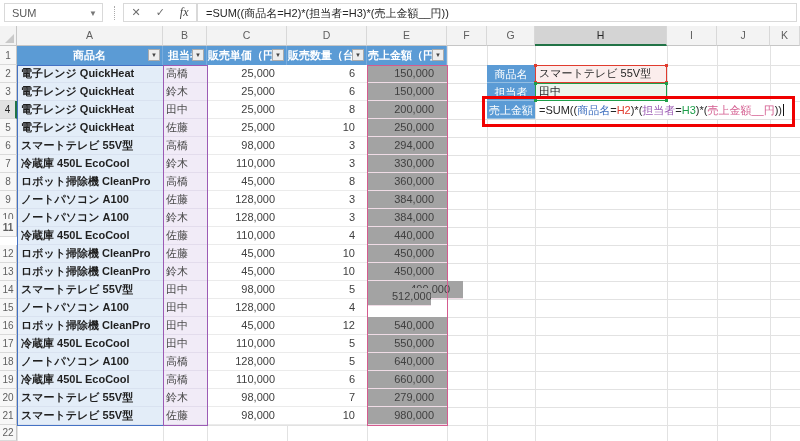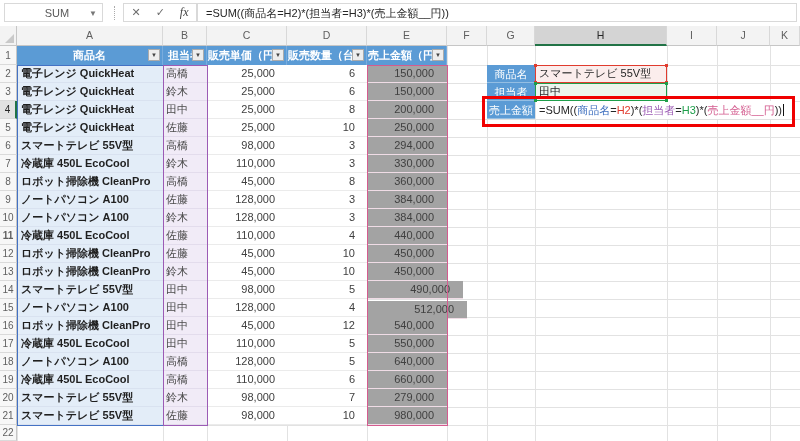--- a/index.html
+++ b/index.html
@@ -1,21 +1,21 @@
 <!DOCTYPE html>
 <html><head>
 <meta charset="utf-8">
 <style>
   html,body{margin:0;padding:0;background:#fff;}
   #app{position:relative;width:800px;height:441px;background:#fff;overflow:hidden;
        font-family:"Liberation Sans","DejaVu Sans",sans-serif;-webkit-font-smoothing:antialiased;}
   
   #fbar{position:absolute;left:0;top:0;width:800px;height:26px;background:#fff;border-bottom:1px solid #D7D7D7;}
   #namebox{position:absolute;left:4px;top:3px;width:99px;height:19px;border:1px solid #D9D9D9;
-           font-size:11px;color:#595959;line-height:19px;padding-left:7px;box-sizing:border-box;background:#fff;text-align:center;}
+           font-size:11px;color:#595959;line-height:19px;padding-left:7px;box-sizing:border-box;background:#fff;}
   #namebox .caret{position:absolute;right:5px;top:0;color:#777;font-size:8px;line-height:19px;}
   #fbar-sep{position:absolute;left:114px;top:6px;height:14px;width:0;border-left:1px dotted #ABABAB;}
   #fbtns{position:absolute;left:123px;top:3px;width:74px;height:19px;border:1px solid #D9D9D9;box-sizing:border-box;
          display:flex;align-items:center;justify-content:space-around;background:#fff;}
   .fbtn{font-size:11px;color:#6E6E6E;line-height:17px;cursor:default;}
   .fx{font-family:"Liberation Serif","DejaVu Serif",serif;font-style:italic;font-size:12px;color:#444;}
   #finput{position:absolute;left:197px;top:3px;width:600px;height:19px;border:1px solid #D9D9D9;box-sizing:border-box;
           font-size:11px;color:#262626;line-height:18px;padding-left:8px;background:#fff;white-space:nowrap;overflow:hidden;}
   
   #sheet{position:absolute;left:0;top:26px;width:800px;height:415px;background:#fff;}
@@ -135,21 +135,21 @@
         <div class="rowhdr" style="top: 20px; height: 19px; line-height: 19px;">1</div>
         <div class="rowhdr" style="top: 39px; height: 18px; line-height: 18px;">2</div>
         <div class="rowhdr" style="top: 57px; height: 18px; line-height: 18px;">3</div>
         <div class="rowhdr active" style="top: 75px; height: 18px; line-height: 18px;">4</div>
         <div class="rowhdr" style="top: 93px; height: 18px; line-height: 18px;">5</div>
         <div class="rowhdr" style="top: 111px; height: 18px; line-height: 18px;">6</div>
         <div class="rowhdr" style="top: 129px; height: 18px; line-height: 18px;">7</div>
         <div class="rowhdr" style="top: 147px; height: 18px; line-height: 18px;">8</div>
         <div class="rowhdr" style="top: 165px; height: 18px; line-height: 18px;">9</div>
         <div class="rowhdr" style="top: 183px; height: 18px; line-height: 18px;">10</div>
-        <div class="rowhdr" style="top: 201px; height: 18px; line-height: 18px; font-weight: bold;">11</div>
+        <div class="rowhdr" style="top: 193px; height: 18px; line-height: 18px; font-weight: bold;">11</div>
         <div class="rowhdr" style="top: 219px; height: 18px; line-height: 18px;">12</div>
         <div class="rowhdr" style="top: 237px; height: 18px; line-height: 18px;">13</div>
         <div class="rowhdr" style="top: 255px; height: 18px; line-height: 18px;">14</div>
         <div class="rowhdr" style="top: 273px; height: 18px; line-height: 18px;">15</div>
         <div class="rowhdr" style="top: 291px; height: 18px; line-height: 18px;">16</div>
         <div class="rowhdr" style="top: 309px; height: 18px; line-height: 18px;">17</div>
         <div class="rowhdr" style="top: 327px; height: 18px; line-height: 18px;">18</div>
         <div class="rowhdr" style="top: 345px; height: 18px; line-height: 18px;">19</div>
         <div class="rowhdr" style="top: 363px; height: 18px; line-height: 18px;">20</div>
         <div class="rowhdr" style="top: 381px; height: 18px; line-height: 18px;">21</div>
@@ -223,21 +223,21 @@
         <div class="cell cE" style="left: 367px; top: 237px; width: 80px; height: 18px;">450,000</div>
         <div class="cell cA" style="left: 17px; top: 255px; width: 146px; height: 18px;">スマートテレビ 55V型</div>
         <div class="cell cB" style="left: 163px; top: 255px; width: 44px; height: 18px;">田中</div>
         <div class="cell cC" style="left: 207px; top: 255px; width: 80px; height: 18px;">98,000</div>
         <div class="cell cD" style="left: 287px; top: 255px; width: 80px; height: 18px;">5</div>
         <div class="cell cE" style="left: 367px; top: 255px; width: 96px; height: 18px;">490,000</div>
         <div class="cell cA" style="left: 17px; top: 273px; width: 146px; height: 18px;">ノートパソコン A100</div>
         <div class="cell cB" style="left: 163px; top: 273px; width: 44px; height: 18px;">田中</div>
         <div class="cell cC" style="left: 207px; top: 273px; width: 80px; height: 18px;">128,000</div>
         <div class="cell cD" style="left: 287px; top: 273px; width: 80px; height: 18px;">4</div>
-        <div class="cell cE" style="left: 367px; top: 275px; width: 100px; height: 18px; padding-left: 25px;">512,000</div>
+        <div class="cell cE" style="left: 367px; top: 262px; width: 64px; height: 18px; padding-left: 25px;">512,000</div>
         <div class="cell cA" style="left: 17px; top: 291px; width: 146px; height: 18px;">ロボット掃除機 CleanPro</div>
         <div class="cell cB" style="left: 163px; top: 291px; width: 44px; height: 18px;">田中</div>
         <div class="cell cC" style="left: 207px; top: 291px; width: 80px; height: 18px;">45,000</div>
         <div class="cell cD" style="left: 287px; top: 291px; width: 80px; height: 18px;">12</div>
         <div class="cell cE" style="left: 367px; top: 291px; width: 80px; height: 18px;">540,000</div>
         <div class="cell cA" style="left: 17px; top: 309px; width: 146px; height: 18px;">冷蔵庫 450L EcoCool</div>
         <div class="cell cB" style="left: 163px; top: 309px; width: 44px; height: 18px;">田中</div>
         <div class="cell cC" style="left: 207px; top: 309px; width: 80px; height: 18px;">110,000</div>
         <div class="cell cD" style="left: 287px; top: 309px; width: 80px; height: 18px;">5</div>
         <div class="cell cE" style="left: 367px; top: 309px; width: 80px; height: 18px;">550,000</div>

